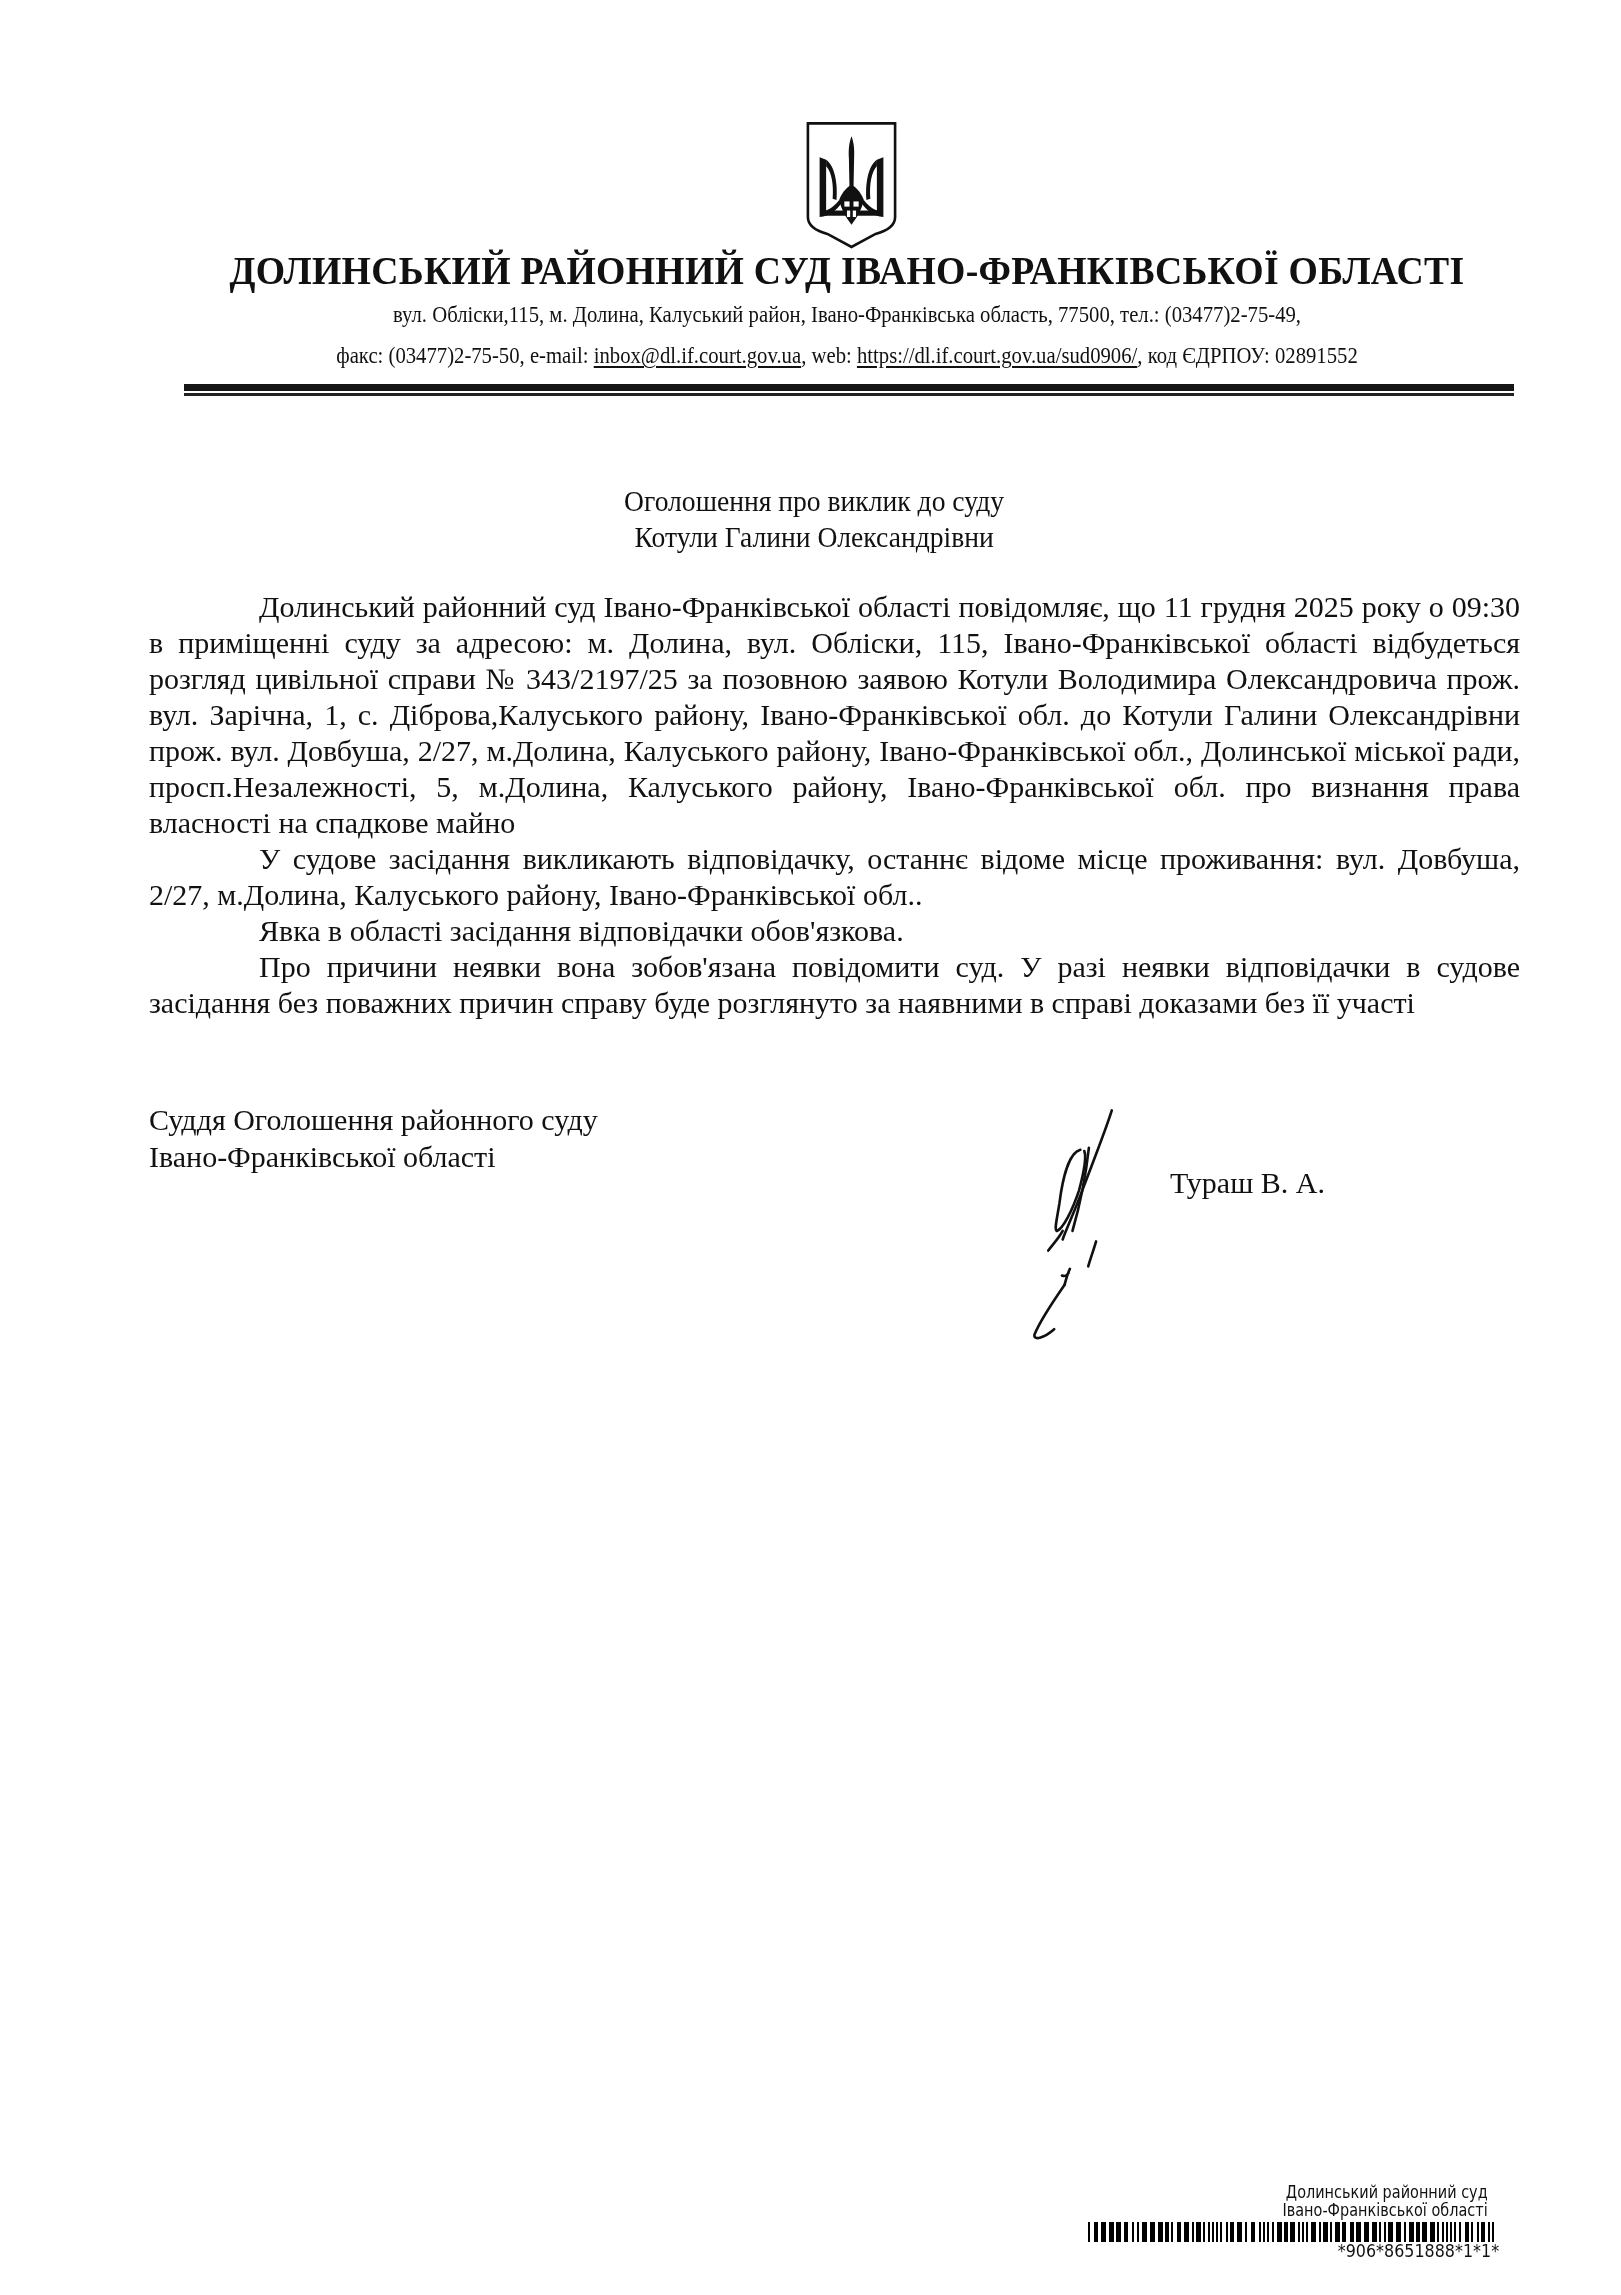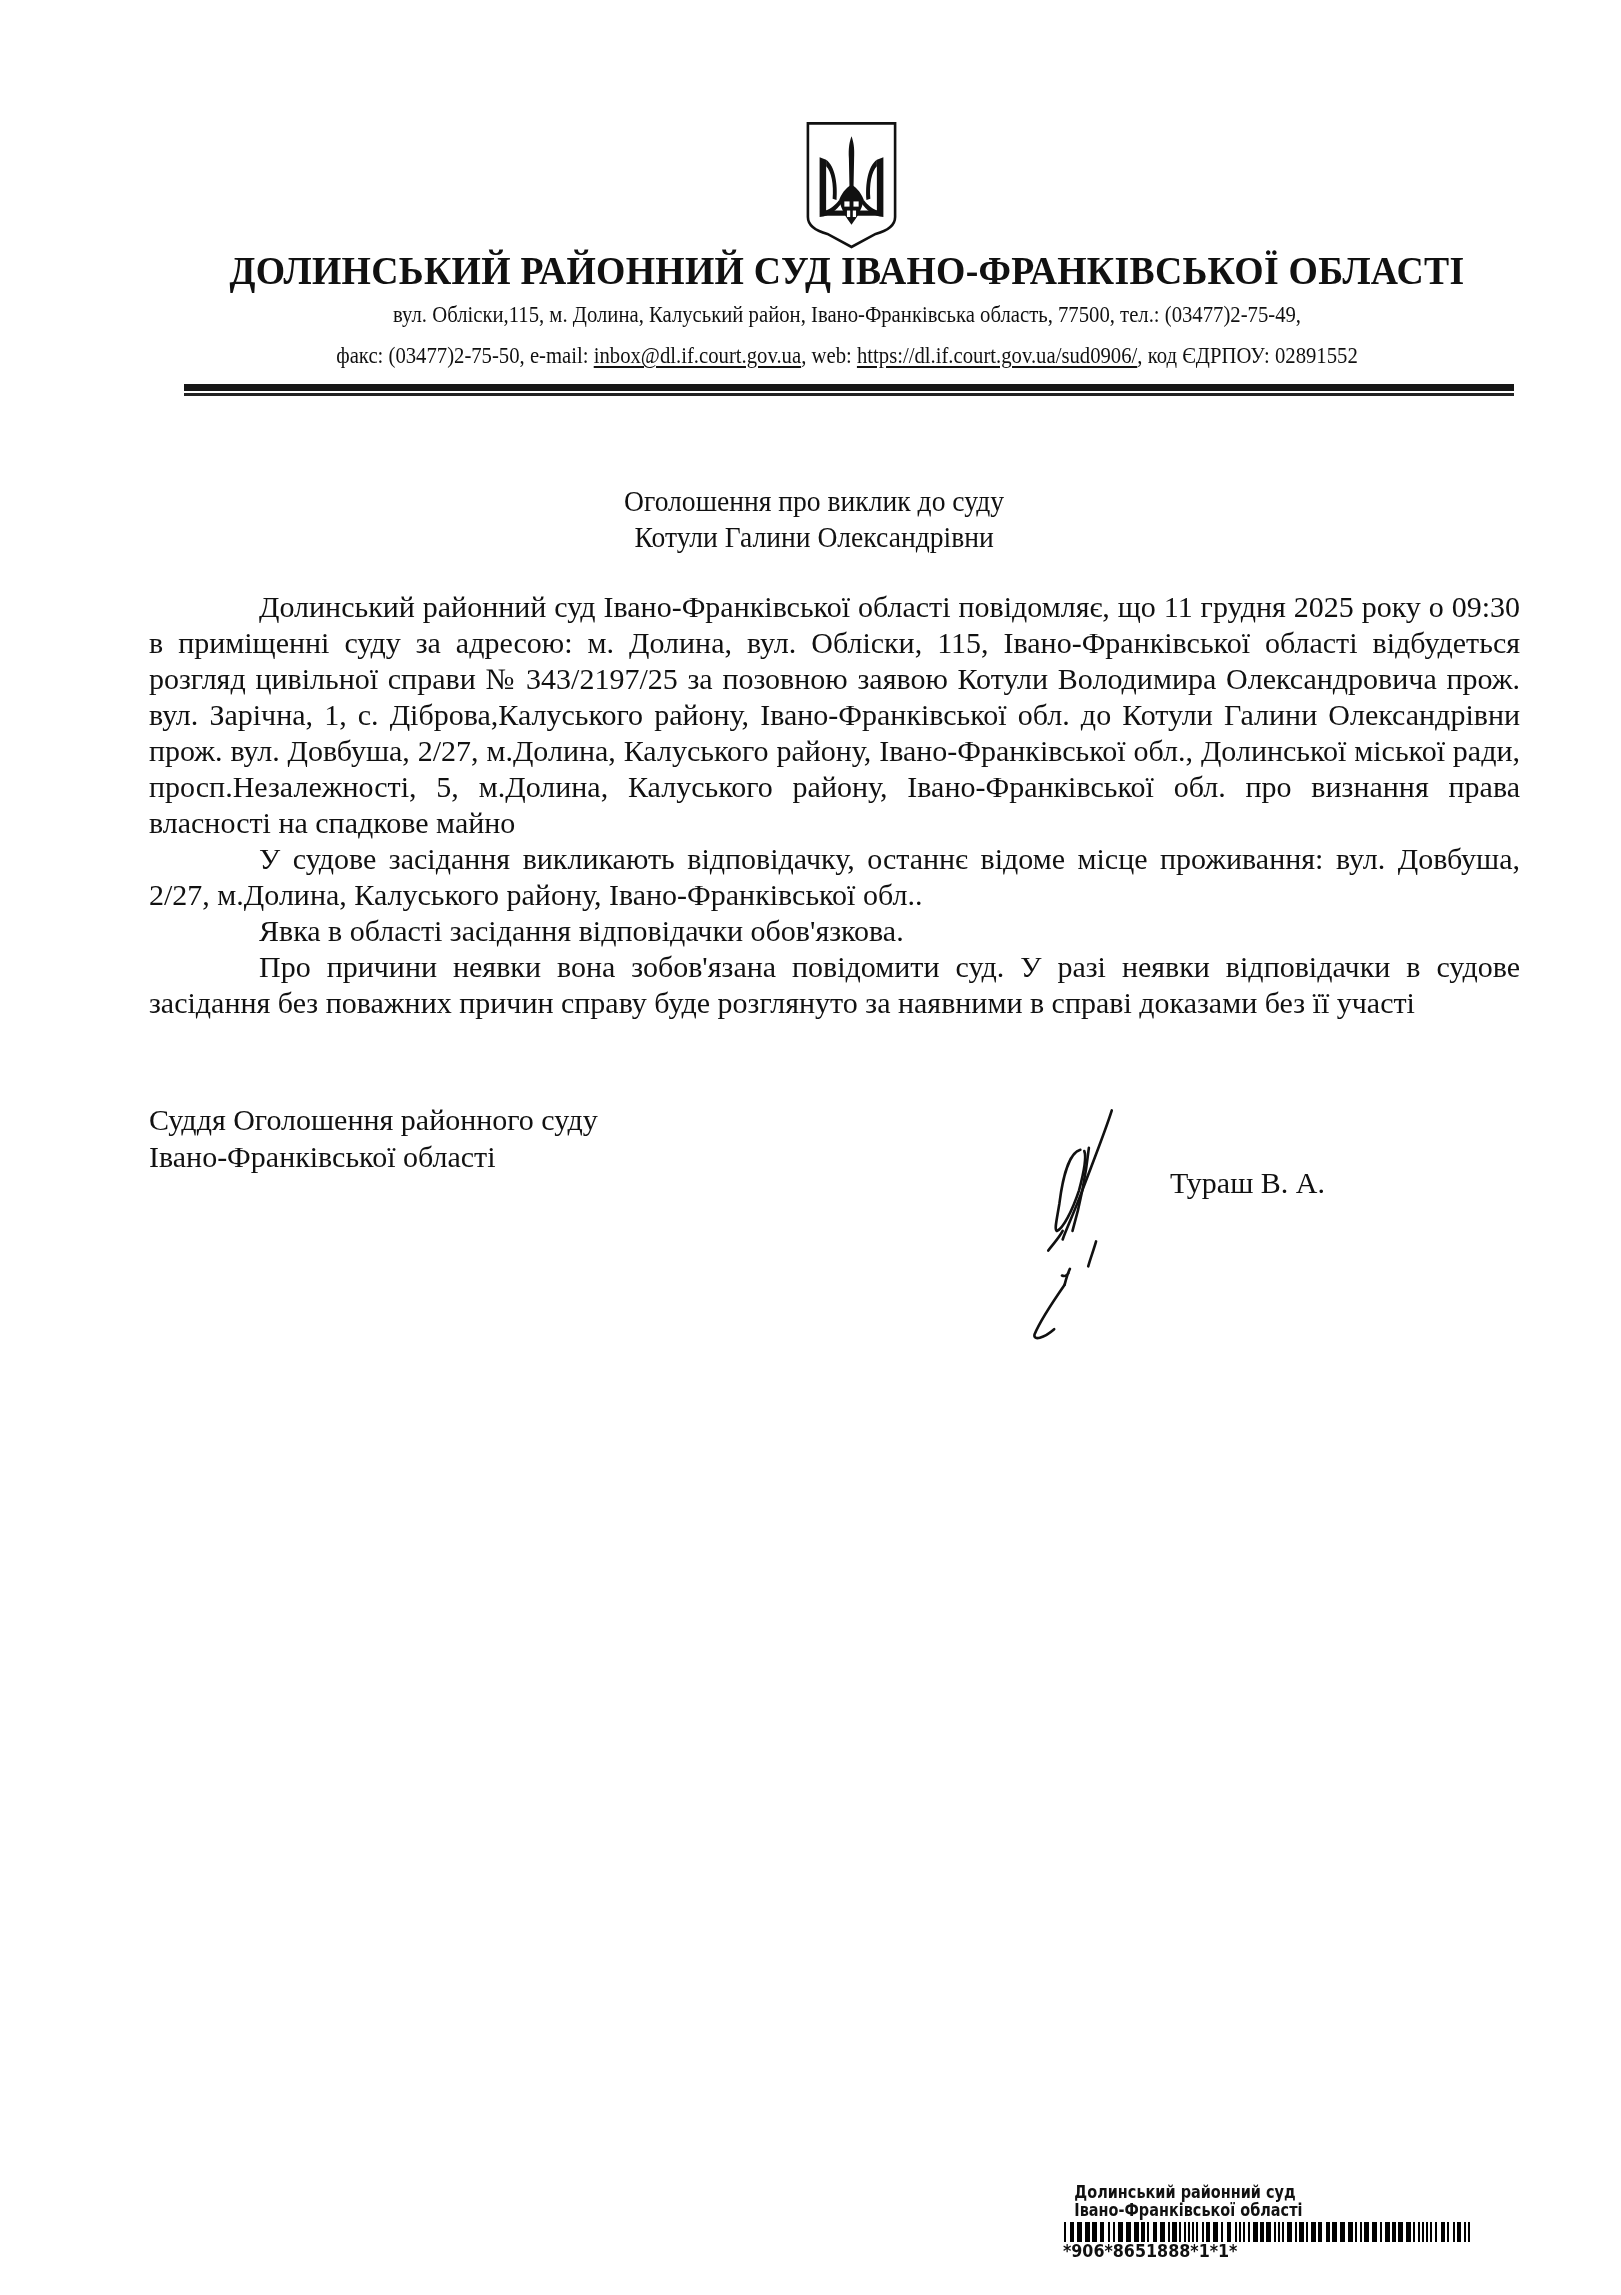--- a/index.html
+++ b/index.html
@@ -124,26 +124,25 @@
   .signature {
     position: absolute;
     left: 1007px;
     top: 1079px;
     width: 131px;
     height: 262px;
   }
   
   .stamp {
     position: absolute;
-    left: 1040px;
+    left: 1064px;
     top: 2183px;
     width: 458px;
     font-family: "DejaVu Sans", "Liberation Sans", sans-serif;
-    text-align: left;
-    font-weight: bold;
+    text-align: right;
   }
   .stamp .s-line {
     font-size: 17px;
     line-height: 18.3px;
     transform: scaleX(0.85);
   }
   .barcode {
     display: flex;
     justify-content: center;
     align-items: stretch;

